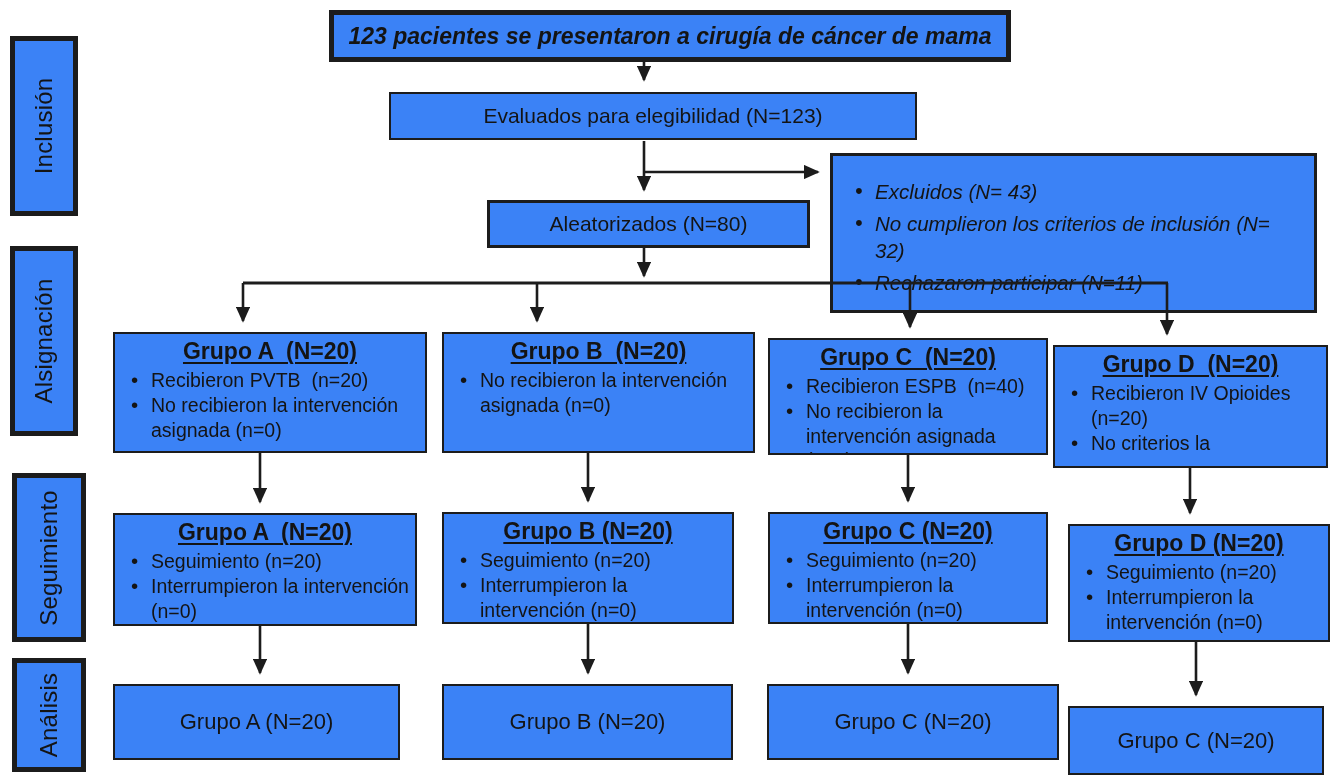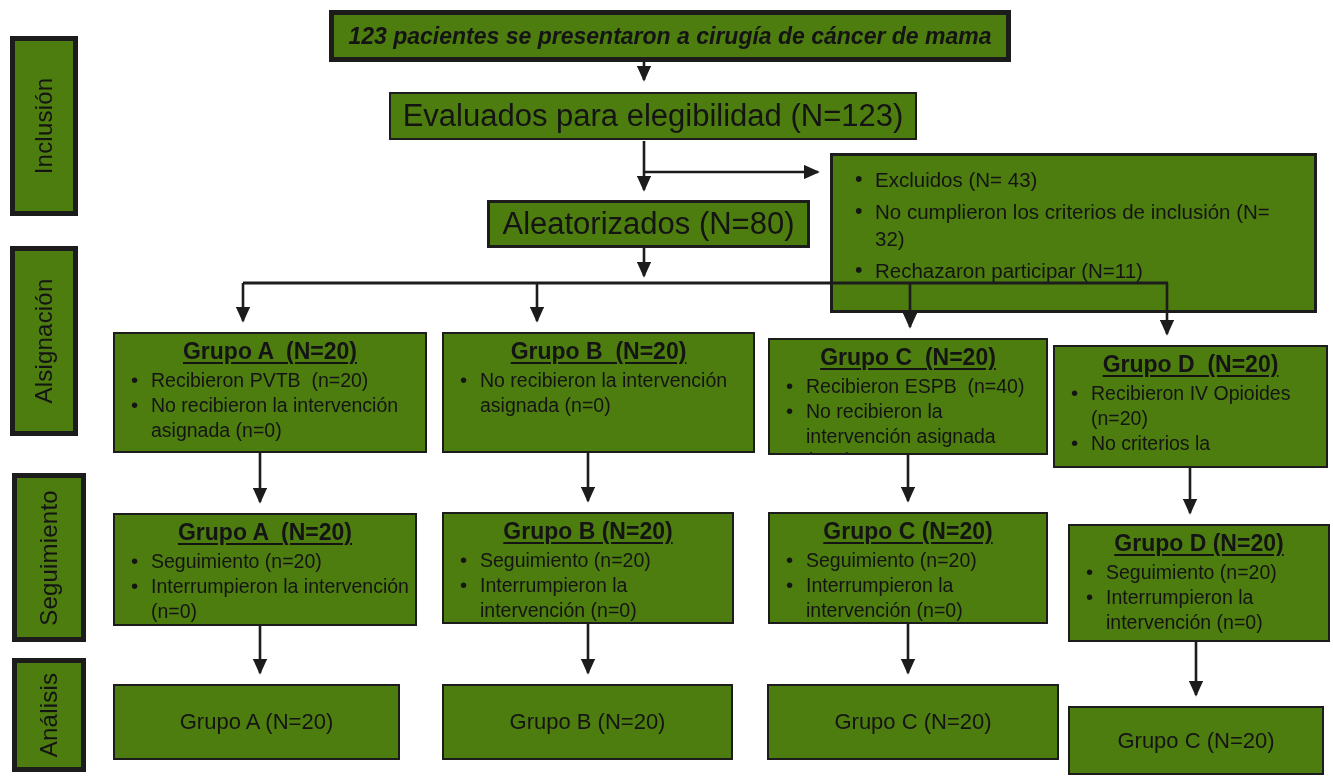--- a/index.html
+++ b/index.html
@@ -1,31 +1,31 @@
 <!DOCTYPE html>
 <html><head>
 <meta charset="utf-8">
 <style>
   * { margin:0; padding:0; box-sizing:border-box; }
   html,body { background:#ffffff; }
   body { font-family:"Liberation Sans", sans-serif; color:#141414; }
   .canvas { position:relative; width:1333px; height:781px; background:#fff; overflow:hidden; }
 
-  .box { position:absolute; background:#4d7c0f; border:2px solid #1c1c1c; z-index:1; }
+  .box { position:absolute; background:#3b82f6; border:2px solid #1c1c1c; z-index:1; }
 
   
   .stage { border-width:5px; display:flex; align-items:center; justify-content:center; }
   .stage span { transform:rotate(-90deg); white-space:nowrap; font-size:24px; letter-spacing:.2px; }
 
   .title-box { border-width:5px; display:flex; align-items:center; justify-content:center; }
   .title-box span { font-size:23px; font-weight:bold; font-style:italic; }
 
-  .center-box { display:flex; align-items:center; justify-content:center; font-size:31px; }
+  .center-box { display:flex; align-items:center; justify-content:center; font-size:21px; }
 
-  .excl-box { padding:10px 10px 4px 12px; }
+  .excl-box { padding:22px 10px 4px 12px;font-style:italic; }
   .excl-box li { font-size:20.5px; line-height:1.32; margin-bottom:5px; }
 
   ul.bullets { list-style:none; }
   ul.bullets li { position:relative; padding-left:30px; white-space:pre-wrap; }
   ul.bullets li::before { content:"\2022"; position:absolute; left:10px; top:-1px; font-size:1.05em; }
 
   .group-box { padding:4px 6px 2px 6px; overflow:hidden; }
   .group-title { text-align:center; font-size:23px; font-weight:bold; white-space:pre;
                  text-decoration:underline; text-decoration-thickness:2px; text-underline-offset:3px;
                  margin-bottom:3px; }

